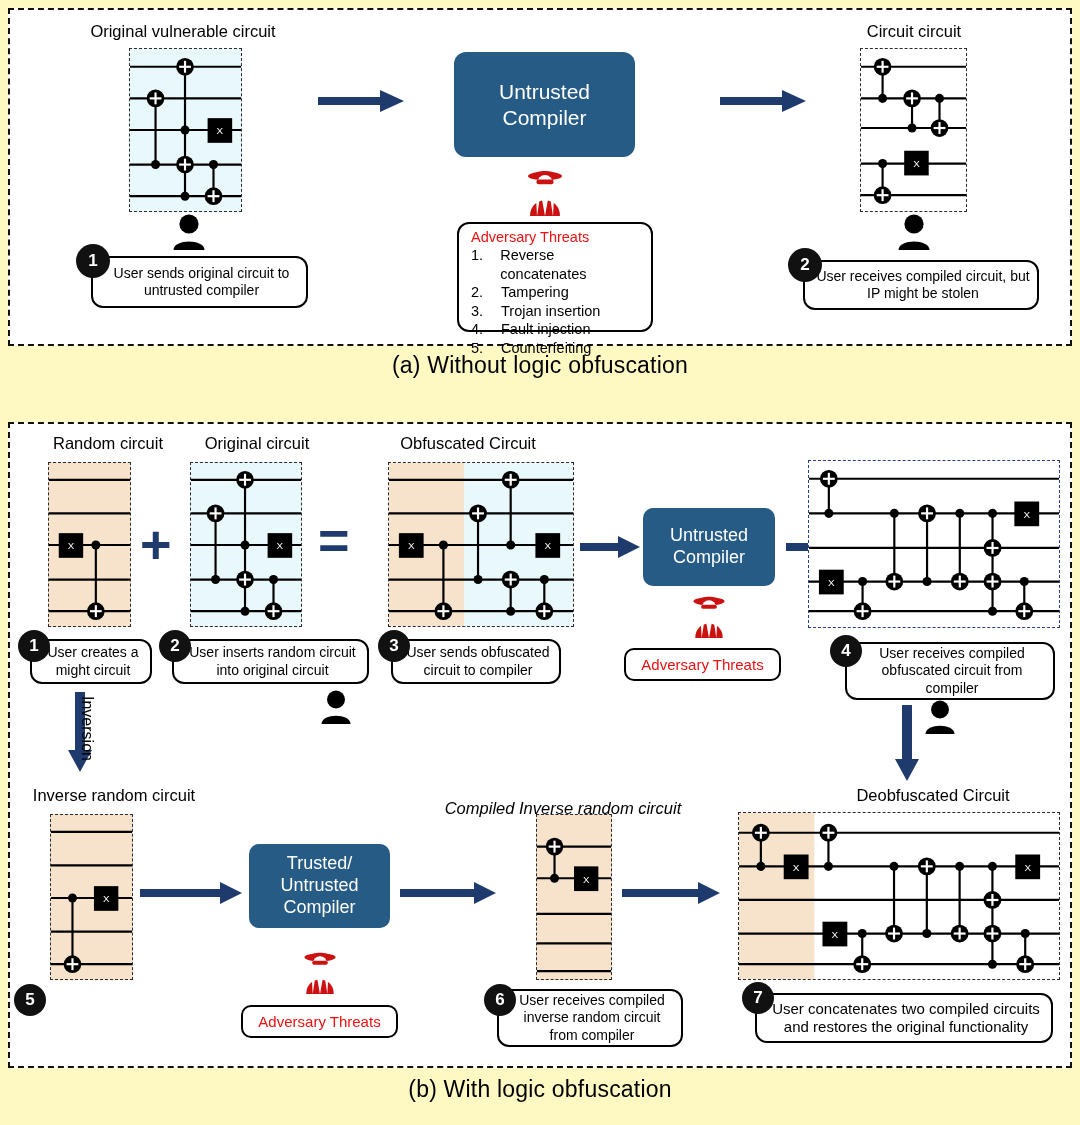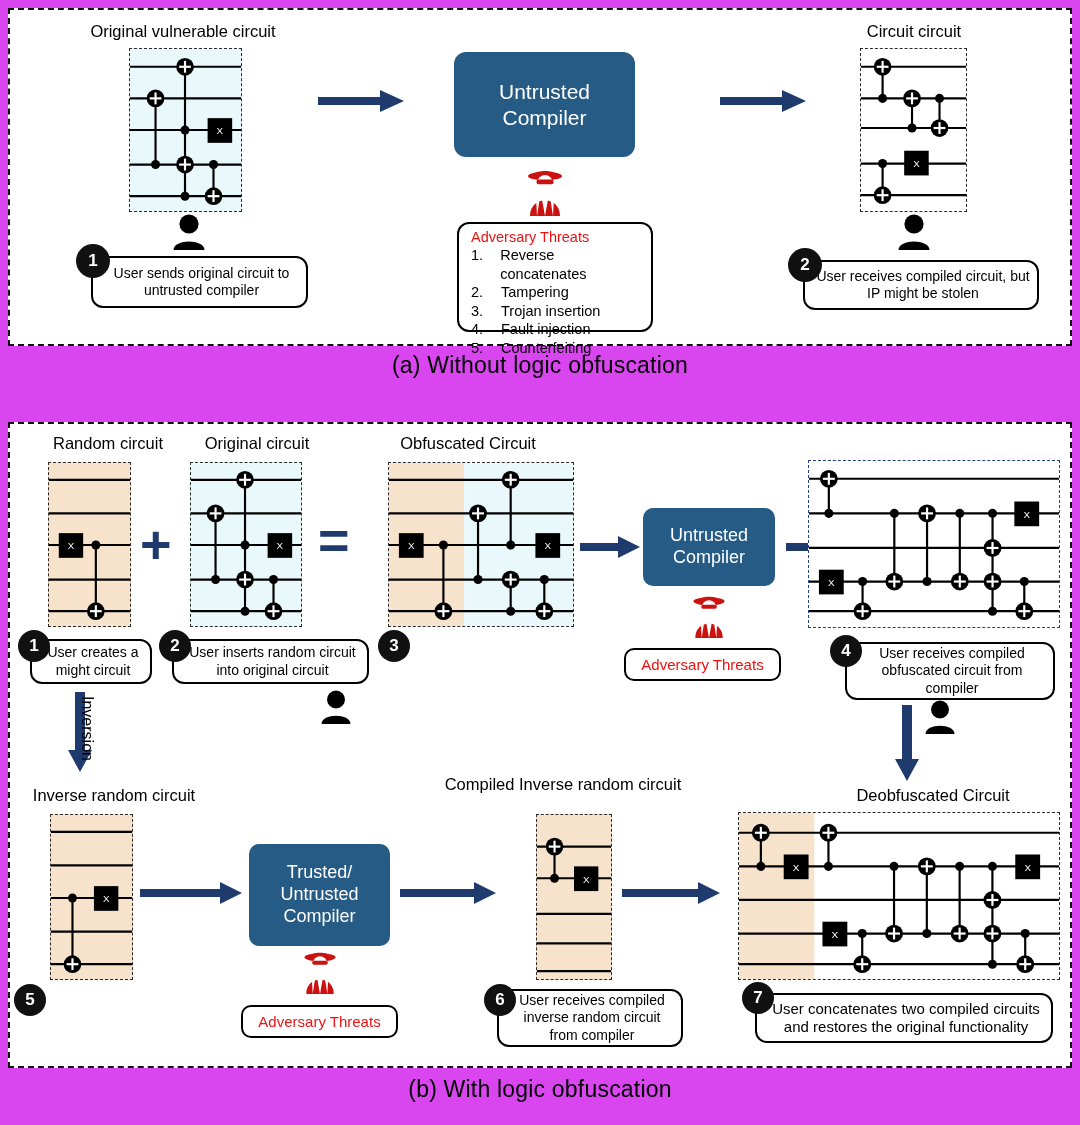--- a/index.html
+++ b/index.html
@@ -5,21 +5,21 @@
   * { box-sizing: border-box; }
   html, body {
     margin: 0; padding: 0;
     background: #ffffff;
     font-family: "Liberation Sans", sans-serif;
   }
   #page {
     position: relative;
     width: 1080px;
     height: 1125px;
-    background: #d946ef;
+    background: #fef9c3;
     overflow: hidden;
   }
   .panel {
     position: absolute;
     border: 2px dashed #111111;
     background: #ffffff;
   }
   #panel-a { left: 8px;  top: 8px;   width: 1064px; height: 338px; }
   #panel-b { left: 8px;  top: 422px; width: 1064px; height: 646px; }
 
@@ -440,20 +440,21 @@
     </svg>
   </div>
 
   <div class="badge" style="left:18px; top:630px; width:32px; height:32px;">1</div>
   <div class="callout" style="left:30px; top:639px; width:122px; height:45px;">User creates a might circuit</div>
 
   <div class="badge" style="left:159px; top:630px; width:32px; height:32px;">2</div>
   <div class="callout" style="left:172px; top:639px; width:197px; height:45px;">User inserts random circuit into original circuit</div>
 
   <div class="badge" style="left:378px; top:630px; width:32px; height:32px;">3</div>
+  <div class="callout" style="left:391px; top:639px; width:170px; height:45px;">User sends obfuscated circuit to compiler</div>
 
   <div class="person" style="left:320px; top:690px;">
     <svg width="32" height="34" viewBox="0 0 32 34">
       <circle cx="16" cy="9.5" r="9" fill="#000"></circle>
       <path d="M1.5 34 C1.5 23 30.5 23 30.5 34 Z" fill="#000"></path>
     </svg>
   </div>
 
   <div class="arrow" style="left:580px; top:535px;">
     <svg width="60" height="24" viewBox="0 0 60 24">
@@ -567,21 +568,21 @@
   </div>
 
   <div class="arrow" style="left:68px; top:692px;">
     <svg width="24" height="80" viewBox="0 0 24 80">
       <path d="M7 0 H17 V58 H24 L12 80 L0 58 H7 Z" fill="#1f3b6e"></path>
     </svg>
   </div>
   <div class="vlabel" style="left:96px; top:696px;">Inversion</div>
 
   <div class="circ-title" style="left:14px; top:786px; width:200px;">Inverse random circuit</div>
-  <div class="circ-title" style="left:428px; top:775px; width:270px;">Compiled Inverse random circuit</div>
+  <div class="circ-title" style="left:428px; top:799px; width:270px;font-style:italic;">Compiled Inverse random circuit</div>
   <div class="circ-title" style="left:826px; top:786px; width:214px;">Deobfuscated Circuit</div>
 
   <div class="circ tan" style="left:50px; top:814px; width:83px; height:166px;">
     <svg viewBox="0 0 83 166" preserveAspectRatio="none">
       <g stroke="#000" stroke-width="2.2" fill="none">
         <line x1="0" y1="17" x2="83" y2="17"></line>
         <line x1="0" y1="51" x2="83" y2="51"></line>
         <line x1="0" y1="84" x2="83" y2="84"></line>
         <line x1="0" y1="118" x2="83" y2="118"></line>
         <line x1="0" y1="151" x2="83" y2="151"></line>
@@ -599,21 +600,21 @@
   </div>
 
   <div class="badge" style="left:14px; top:984px; width:32px; height:32px;">5</div>
 
   <div class="arrow" style="left:140px; top:881px;">
     <svg width="102" height="24" viewBox="0 0 102 24">
       <path d="M0 8 H80 V1 L102 12 L80 23 V16 H0 Z" fill="#1f3b6e"></path>
     </svg>
   </div>
 
-  <div class="compiler small" style="left:249px; top:844px; width:141px; height:102px;">
+  <div class="compiler small" style="left:249px; top:844px; width:141px; height:84px;">
     <div>
       <div>Trusted/</div>
       <div>Untrusted</div>
       <div>Compiler</div>
     </div>
   </div>
 
   <div class="hacker" style="left:298px; top:948px;">
     <svg width="44" height="48" viewBox="0 0 48 52">
       <ellipse cx="24" cy="10" rx="17" ry="4.4" fill="#cc1111"></ellipse>

